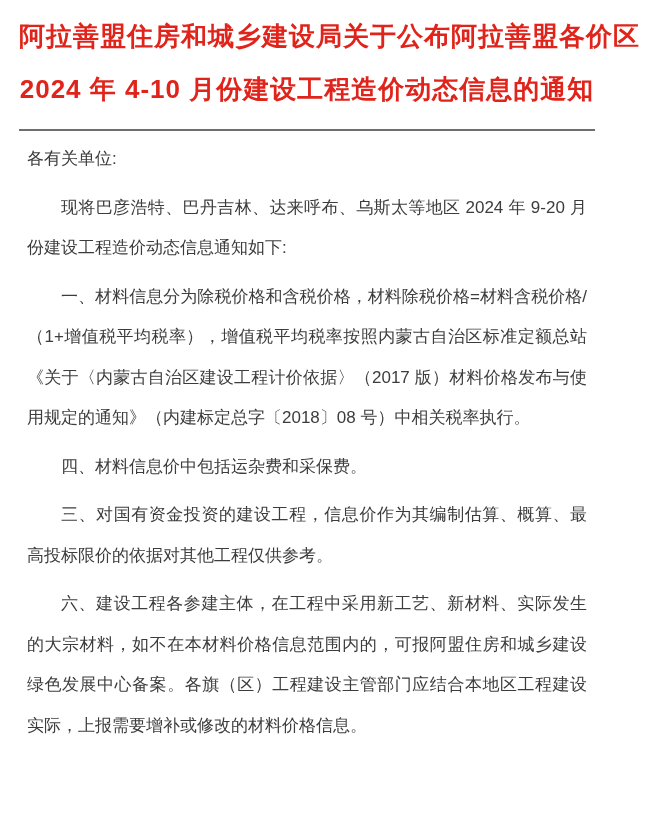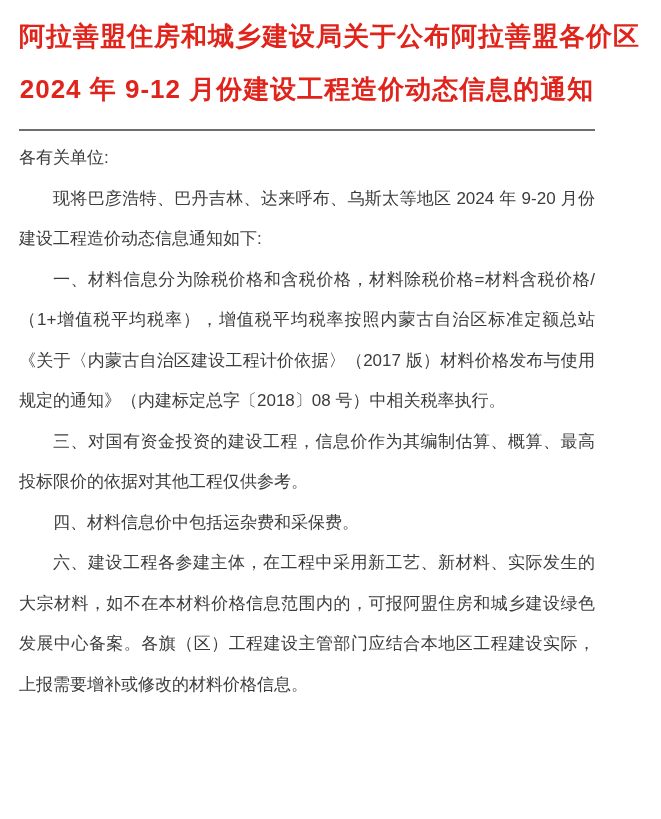--- a/index.html
+++ b/index.html
@@ -41,37 +41,37 @@
   }
 
   
   .content {
     margin-top: 7px;
     color: #3c3c3c;               
     font-size: 17px;
     line-height: 40.5px;
     text-align: justify;
   }
-  .content p { margin: 0; }
+  .content p { margin: 8px; }
   .indent { text-indent: 2em; }
 </style>
 </head>
 <body>
 
 <div class="page">
 
   <div class="title-block">
     <div class="title-line">阿拉善盟住房和城乡建设局关于公布阿拉善盟各价区</div>
-    <div class="title-line">2024 年 9-12 月份建设工程造价动态信息的通知</div>
+    <div class="title-line">2024 年 4-10 月份建设工程造价动态信息的通知</div>
   </div>
 
   <div class="divider"></div>
 
   <div class="content">
     <p>各有关单位:</p>
     <p class="indent">现将巴彦浩特、巴丹吉林、达来呼布、乌斯太等地区 2024 年 9-20 月份建设工程造价动态信息通知如下:</p>
     <p class="indent">一、材料信息分为除税价格和含税价格，材料除税价格=材料含税价格/（1+增值税平均税率），增值税平均税率按照内蒙古自治区标准定额总站《关于〈内蒙古自治区建设工程计价依据〉（2017 版）材料价格发布与使用规定的通知》（内建标定总字〔2018〕08 号）中相关税率执行。</p>
+    <p class="indent">四、材料信息价中包括运杂费和采保费。</p>
     <p class="indent">三、对国有资金投资的建设工程，信息价作为其编制估算、概算、最高投标限价的依据对其他工程仅供参考。</p>
-    <p class="indent">四、材料信息价中包括运杂费和采保费。</p>
     <p class="indent">六、建设工程各参建主体，在工程中采用新工艺、新材料、实际发生的大宗材料，如不在本材料价格信息范围内的，可报阿盟住房和城乡建设绿色发展中心备案。各旗（区）工程建设主管部门应结合本地区工程建设实际，上报需要增补或修改的材料价格信息。</p>
   </div>
 
 </div>
 
 </body></html>

